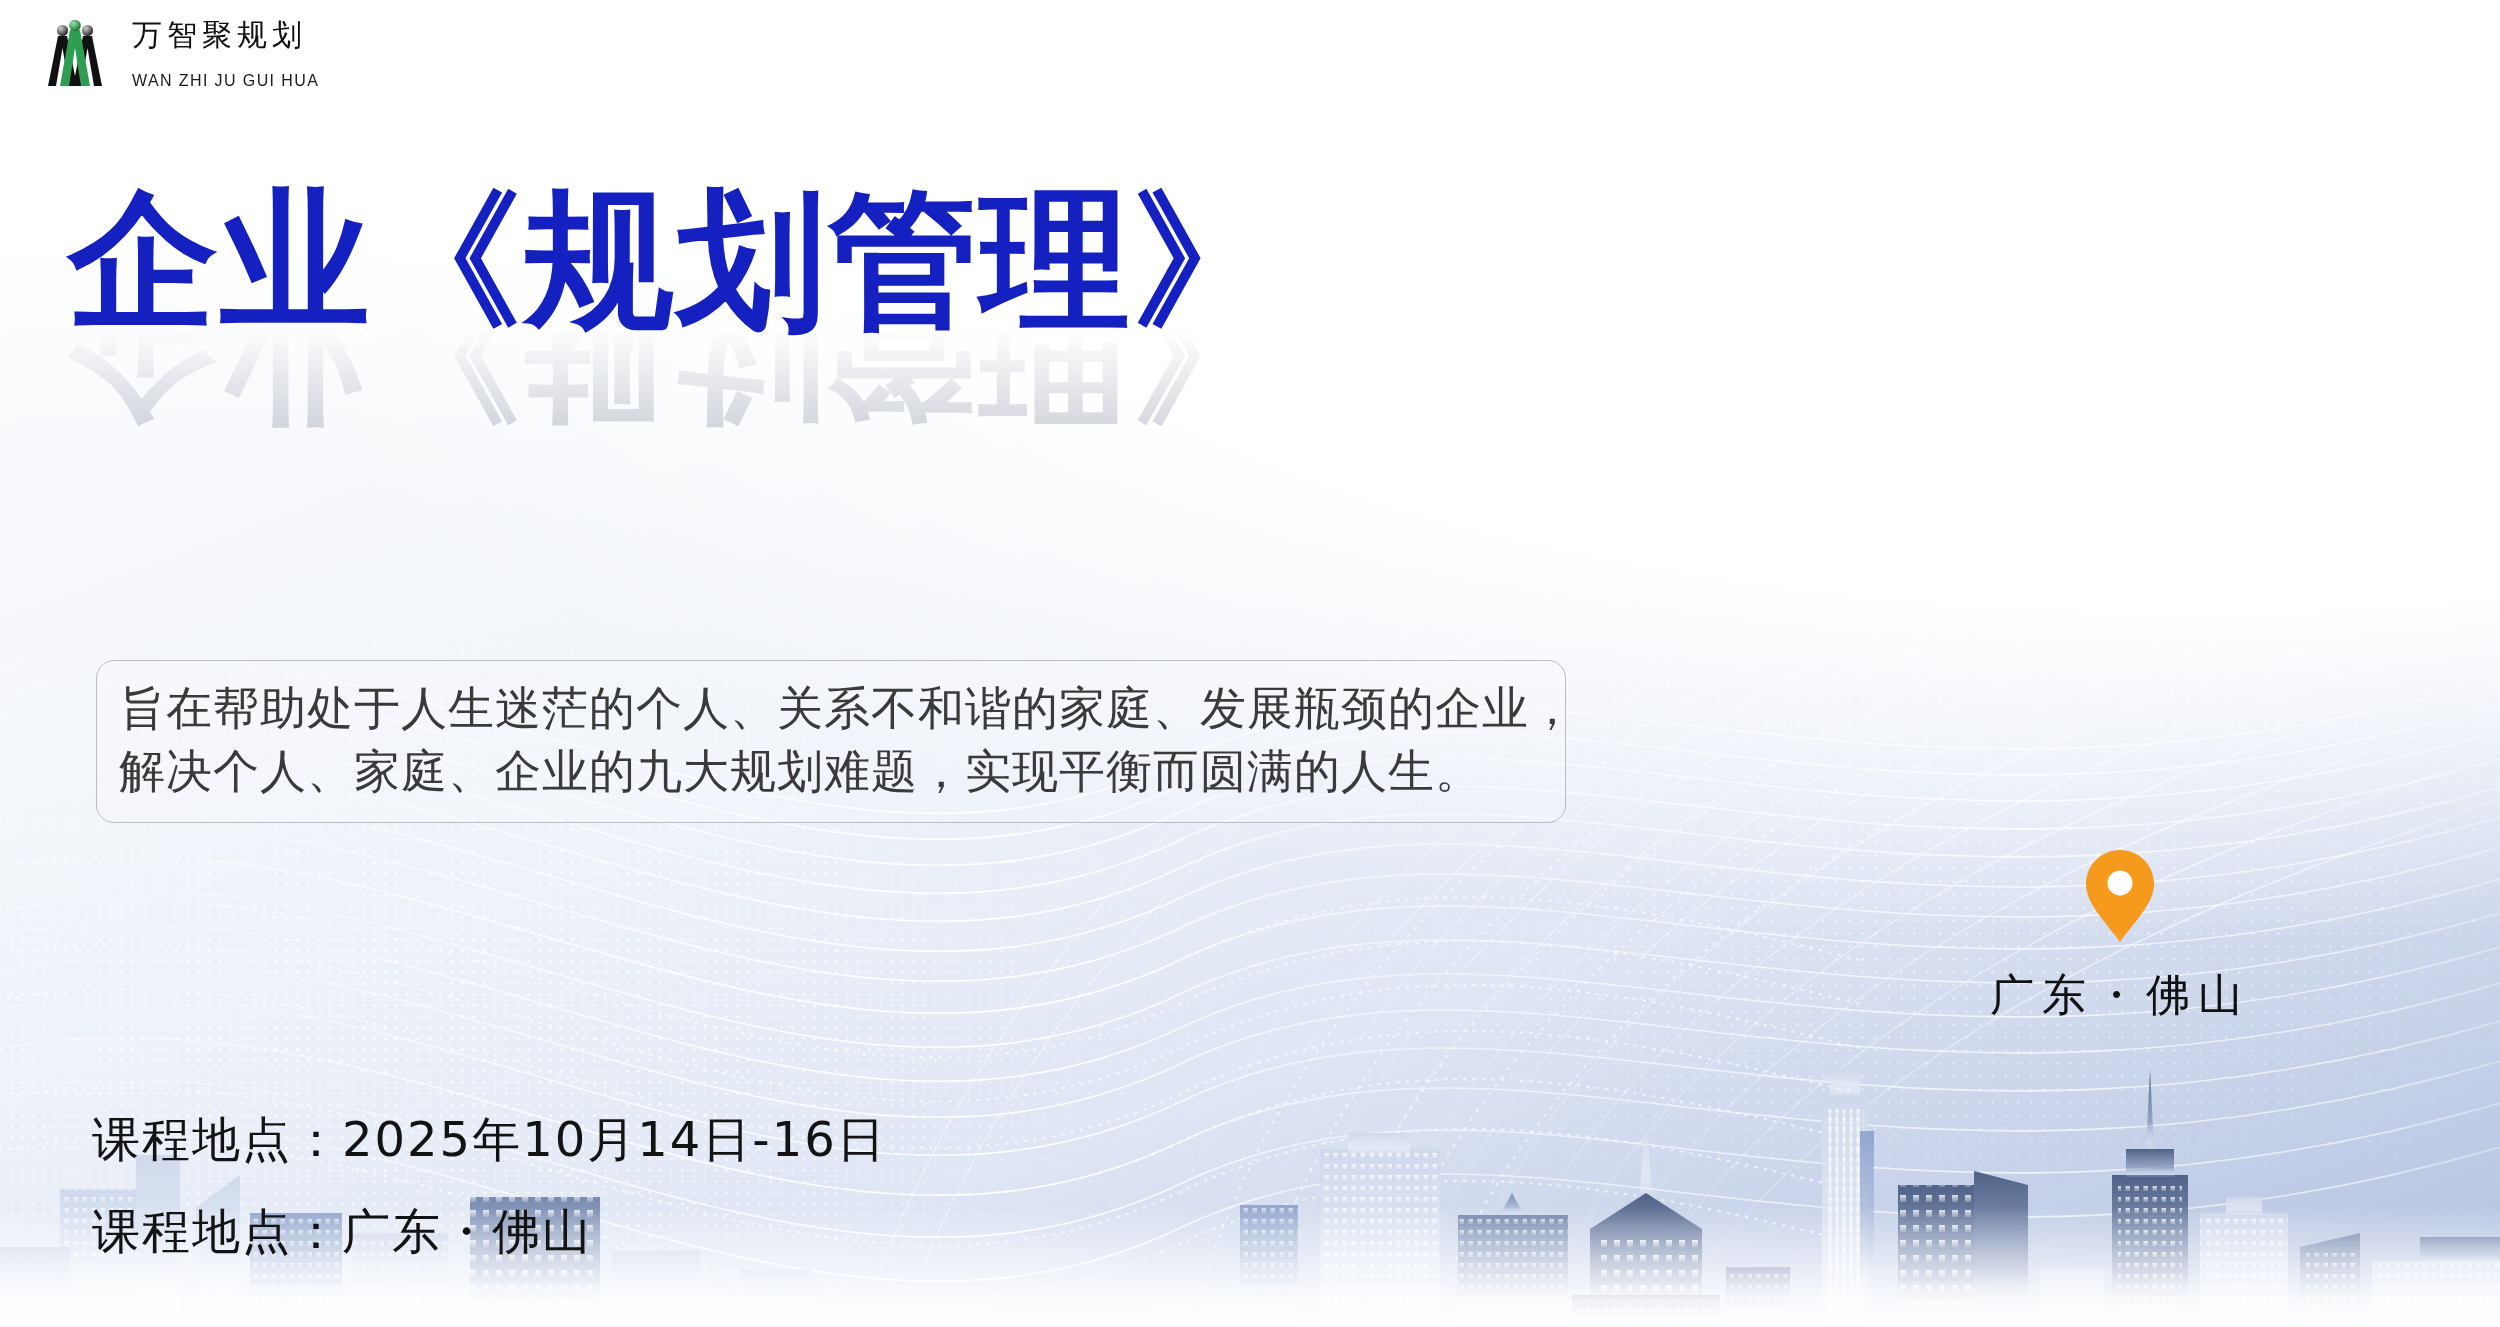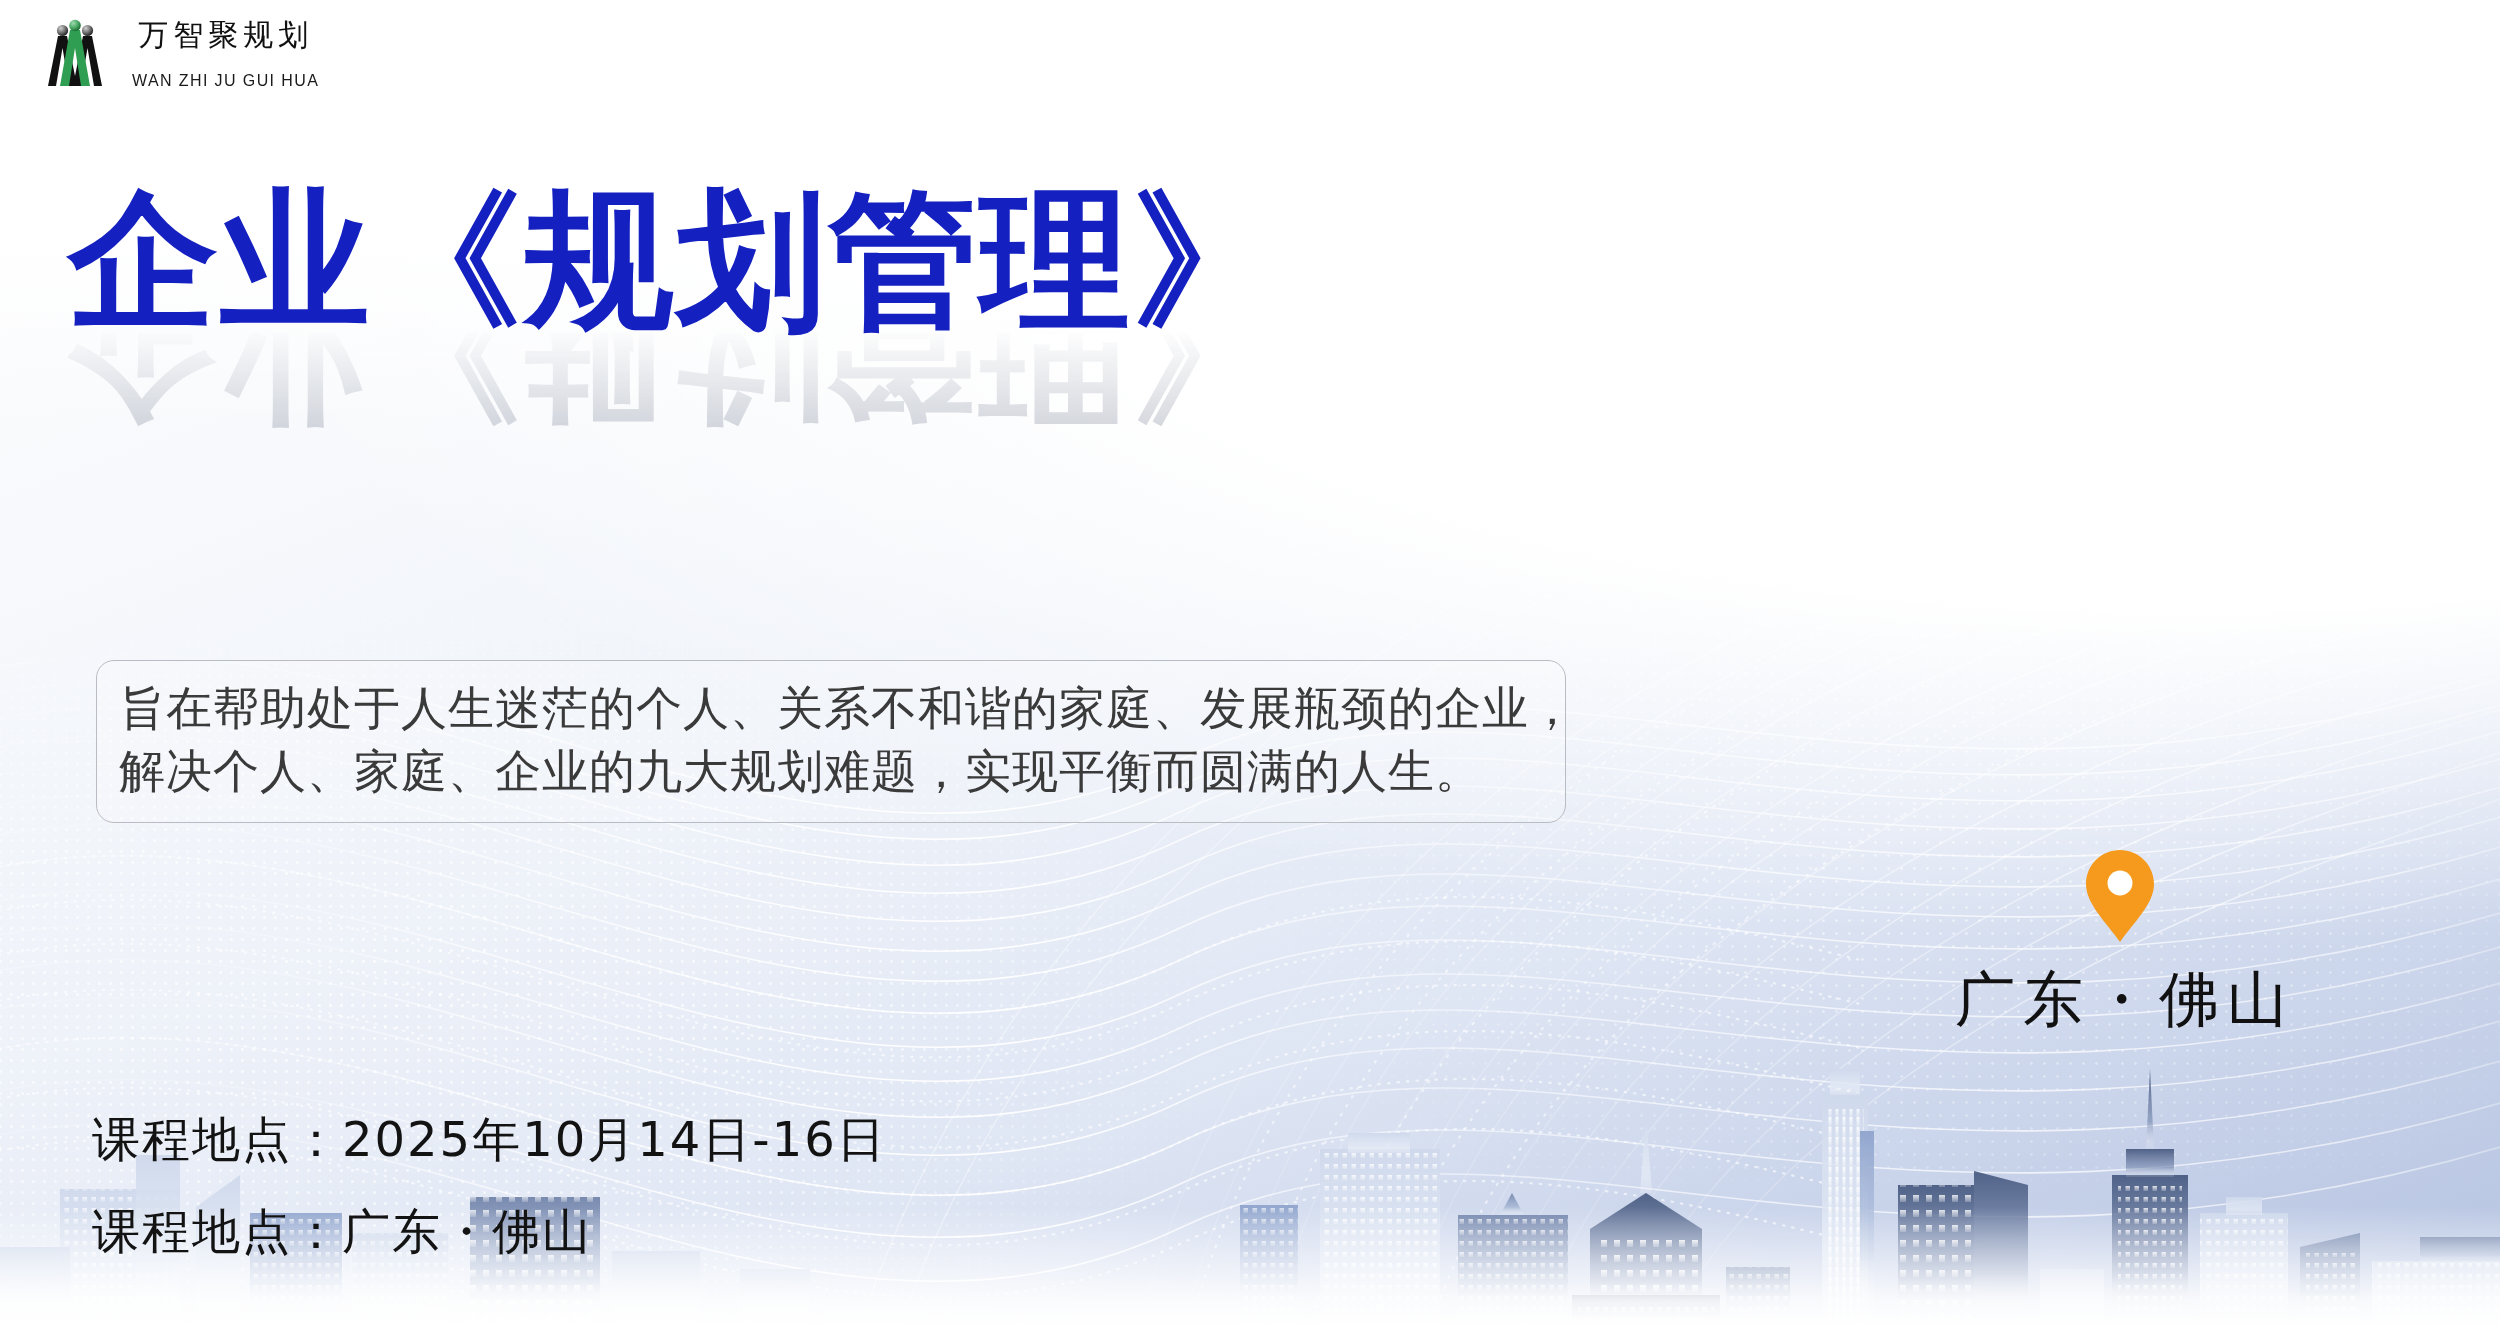--- a/index.html
+++ b/index.html
@@ -42,21 +42,21 @@
     position:absolute;right:-200px;top:-220px;width:1200px;height:900px;
     background:radial-gradient(closest-side,#ffffff 0%,rgba(255,255,255,.75) 55%,rgba(255,255,255,0) 100%);
   }
 
   
   .logo{position:absolute;left:36px;top:18px;display:flex;align-items:center;gap:18px;}
   .logo-mark{width:78px;height:72px;display:block;}
   .logo-txt{display:flex;flex-direction:column;justify-content:center;line-height:1;}
   .logo-cn{
     font-family:"Liberation Serif","DejaVu Serif",serif;
-    font-size:30px;color:#111;letter-spacing:5px;white-space:nowrap;text-align:center;
+    font-size:30px;color:#111;letter-spacing:5px;white-space:nowrap;
   }
   .logo-en{
     font-size:16px;color:#1a1a1a;letter-spacing:1.4px;margin-top:23px;white-space:nowrap;
   }
 
   
   .title-wrap{position:absolute;left:68px;top:182px;width:1400px;}
   .title{
     font-family:"DejaVu Sans","Liberation Sans",sans-serif;
     font-weight:bold;
@@ -96,23 +96,23 @@
   .tagline{
     position:absolute;left:120px;top:848px;
     font-family:"DejaVu Sans","Liberation Sans",sans-serif;
     font-size:57px;font-weight:bold;color:#111;letter-spacing:7px;white-space:nowrap;
   }
 
   
   .loc-block{position:absolute;left:1955px;top:848px;width:330px;text-align:center;}
   .pin{display:block;margin:0 auto;width:72px;height:96px;}
   .loc-text{
-    margin-top:16px;
+    margin-top:22px;
     font-family:Liberation Sans, sans-serif;
-    font-size:60px;color:#111;letter-spacing:8px;white-space:nowrap;
+    font-size:44px;color:#111;letter-spacing:8px;white-space:nowrap;
   }
 
   
   .course-info{position:absolute;left:92px;top:1108px;}
   .course-line{
     font-family:"DejaVu Sans","Liberation Sans",sans-serif;
     font-size:48px;color:#131313;letter-spacing:2px;white-space:nowrap;
     margin-bottom:28px;
   }
   .course-line:last-child{margin-bottom:0;}

